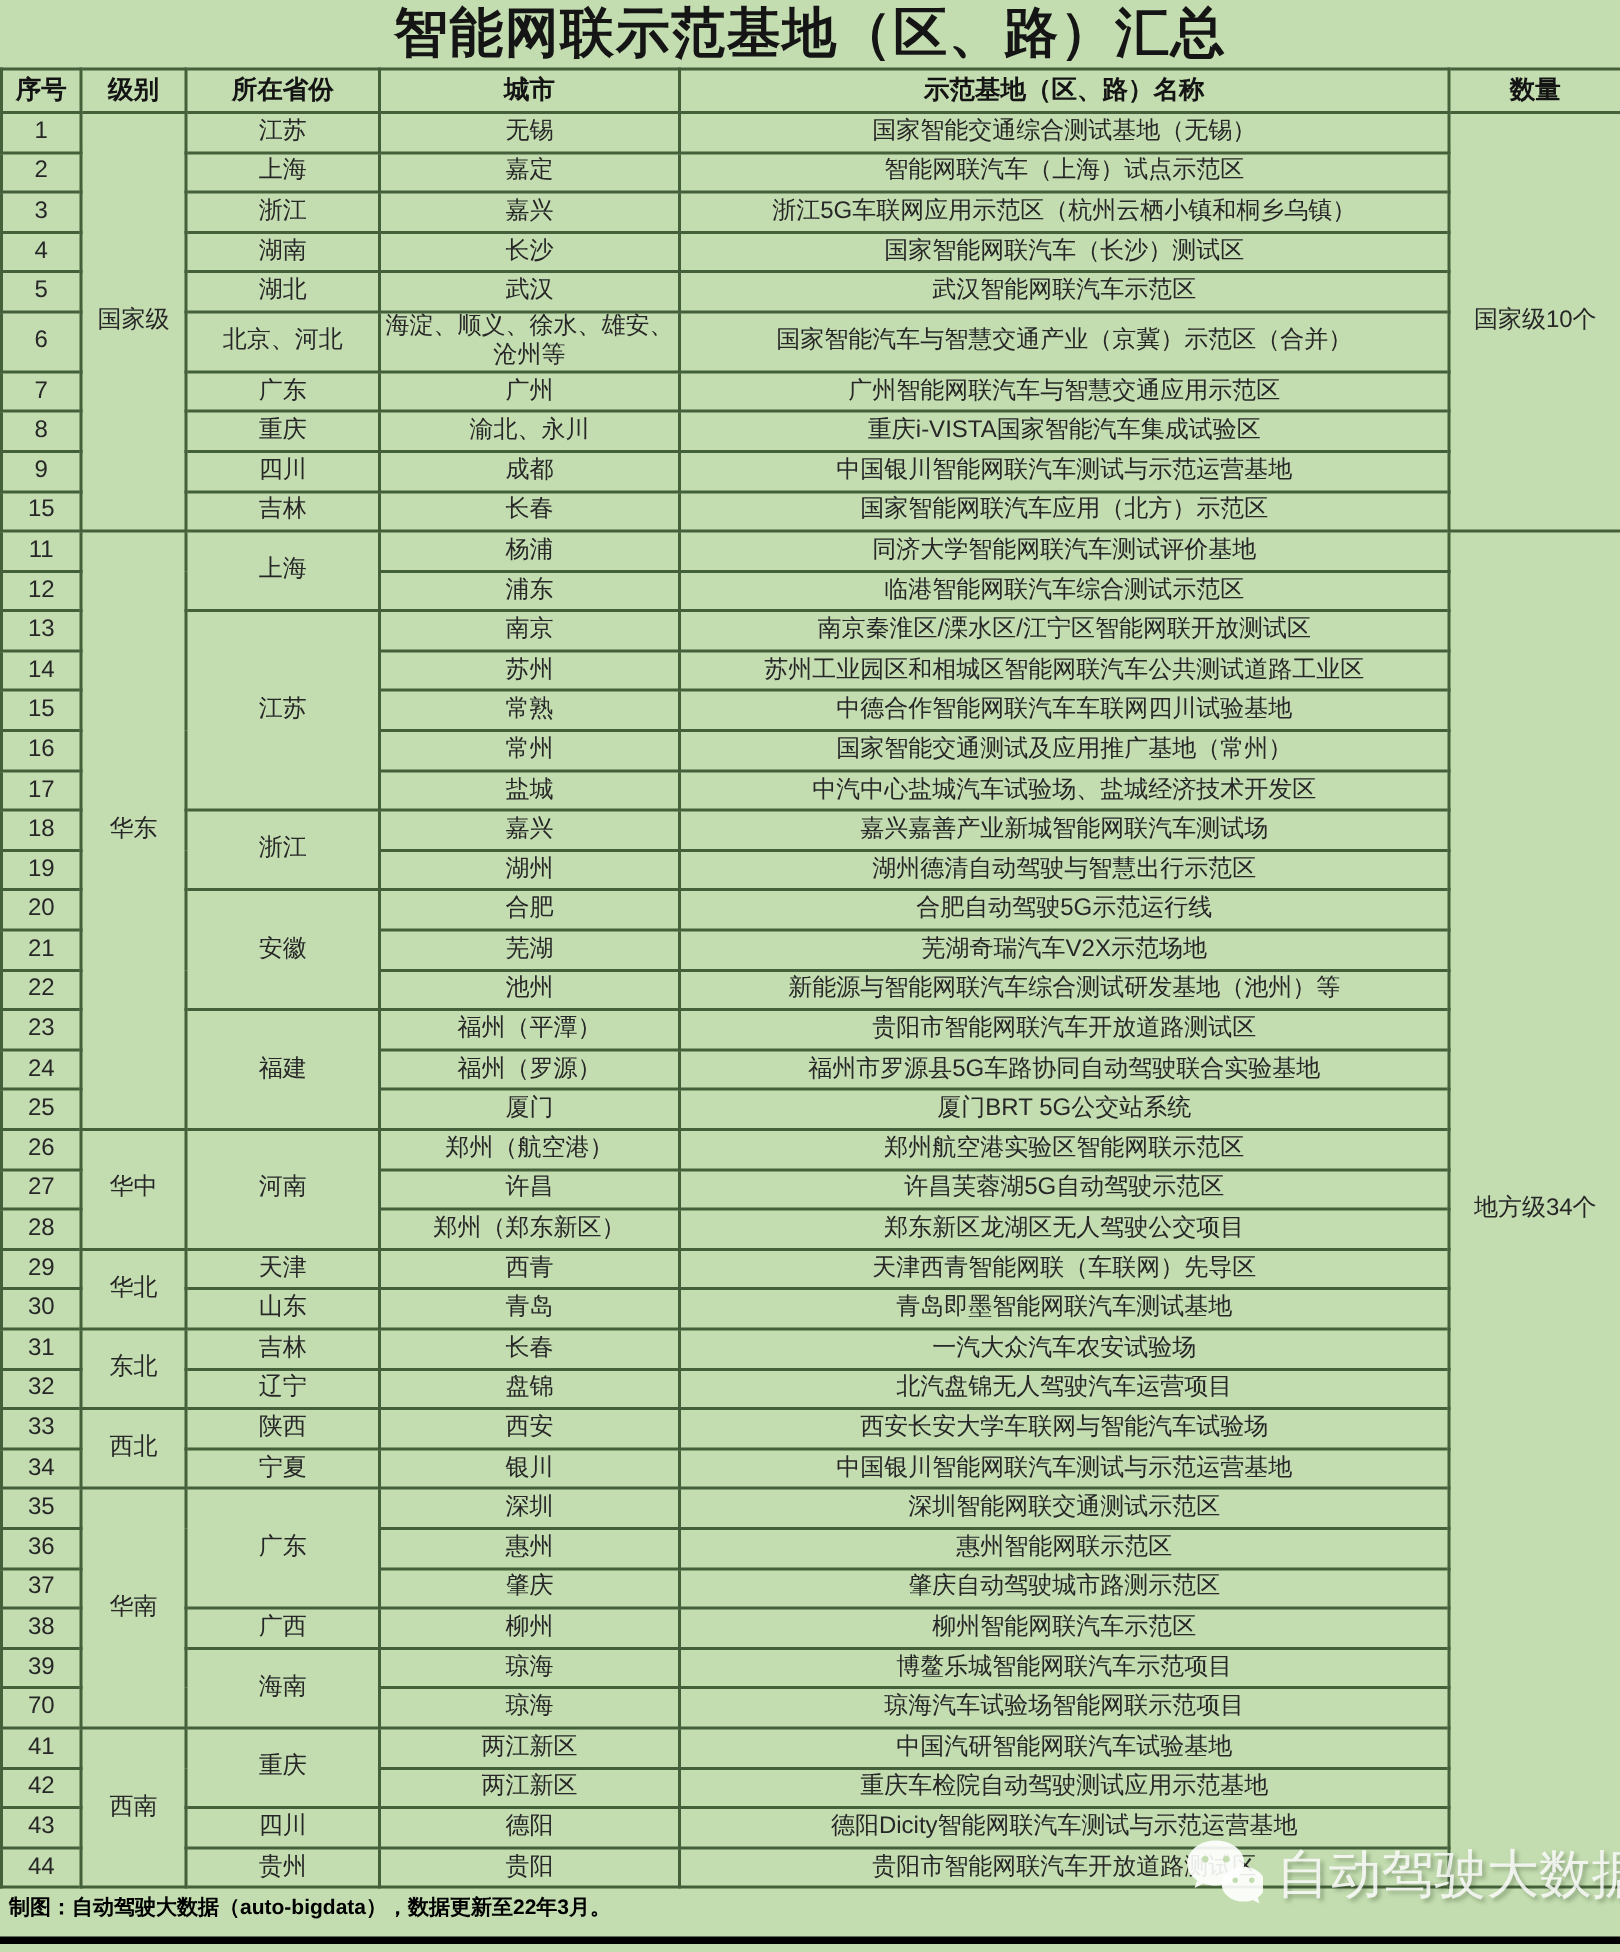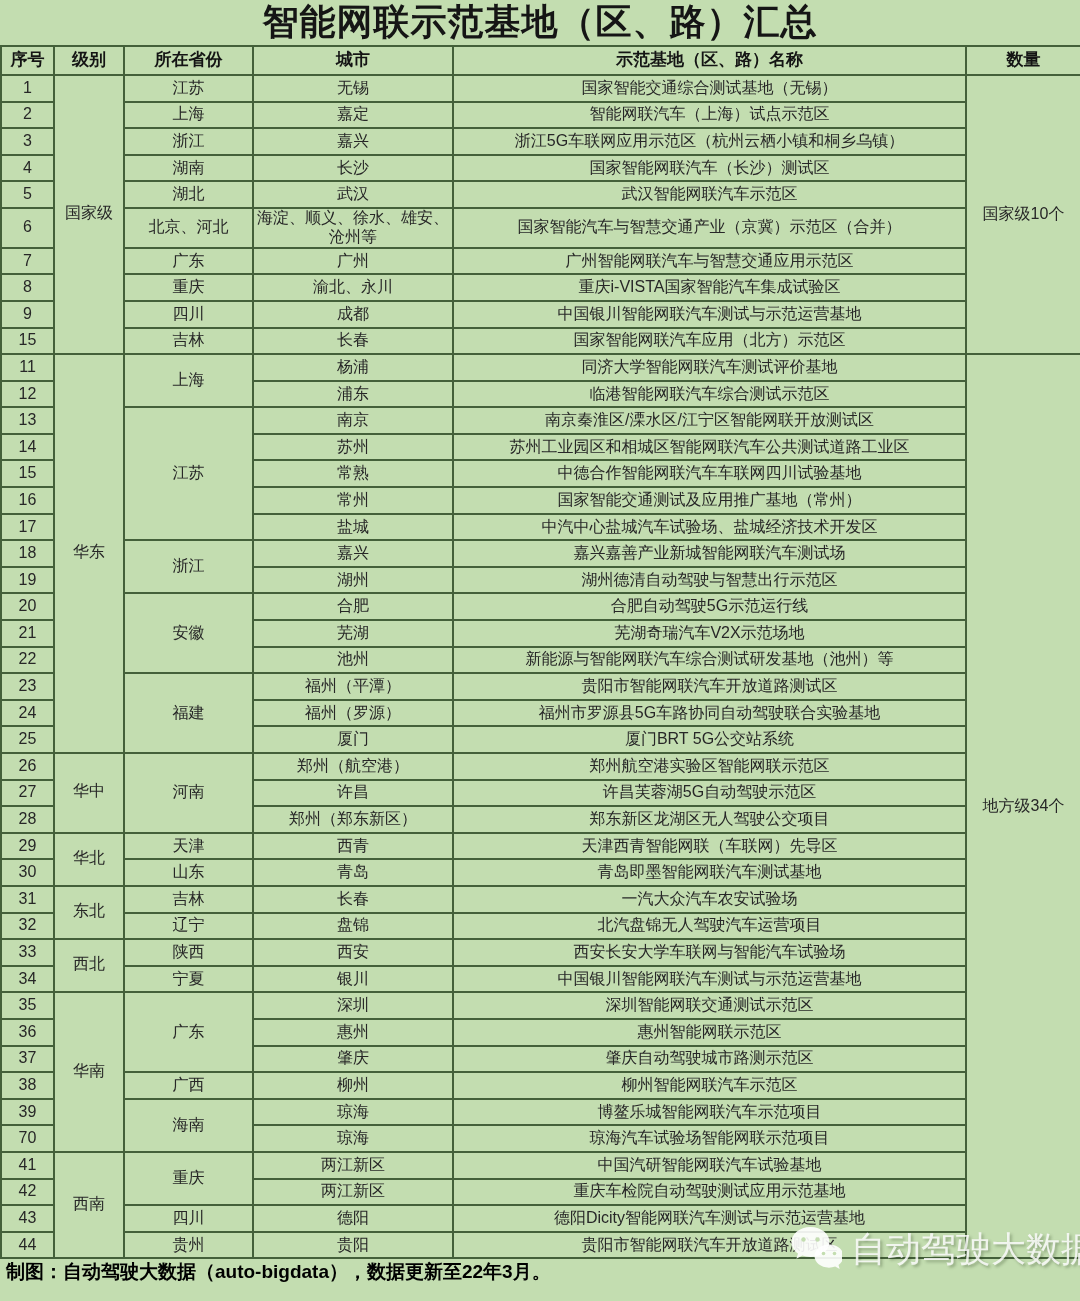--- a/index.html
+++ b/index.html
@@ -45,22 +45,22 @@
     height: 27px;
   }
   table.summary tbody tr { height: 26.6px; }
   td.col-seq   { font-size: 16px; }
   td.col-level { font-size: 16px; font-family: Liberation Mono, monospace; }
   td.col-name  { padding: 0 3px; }
   .footer-bar {
     height: 22px;
     display: flex;
     align-items: center;
-    padding: 2px 0 19px 6px;
-    font-size: 19px;
+    padding: 2px 0 8px 6px;
+    font-size: 14px;
     font-weight: bold;
     color: #000;
   }
   .bottom-line {
     height: 5px;
     background: #000;
     width: 1080px;
   }
   .watermark {
     position: absolute;

